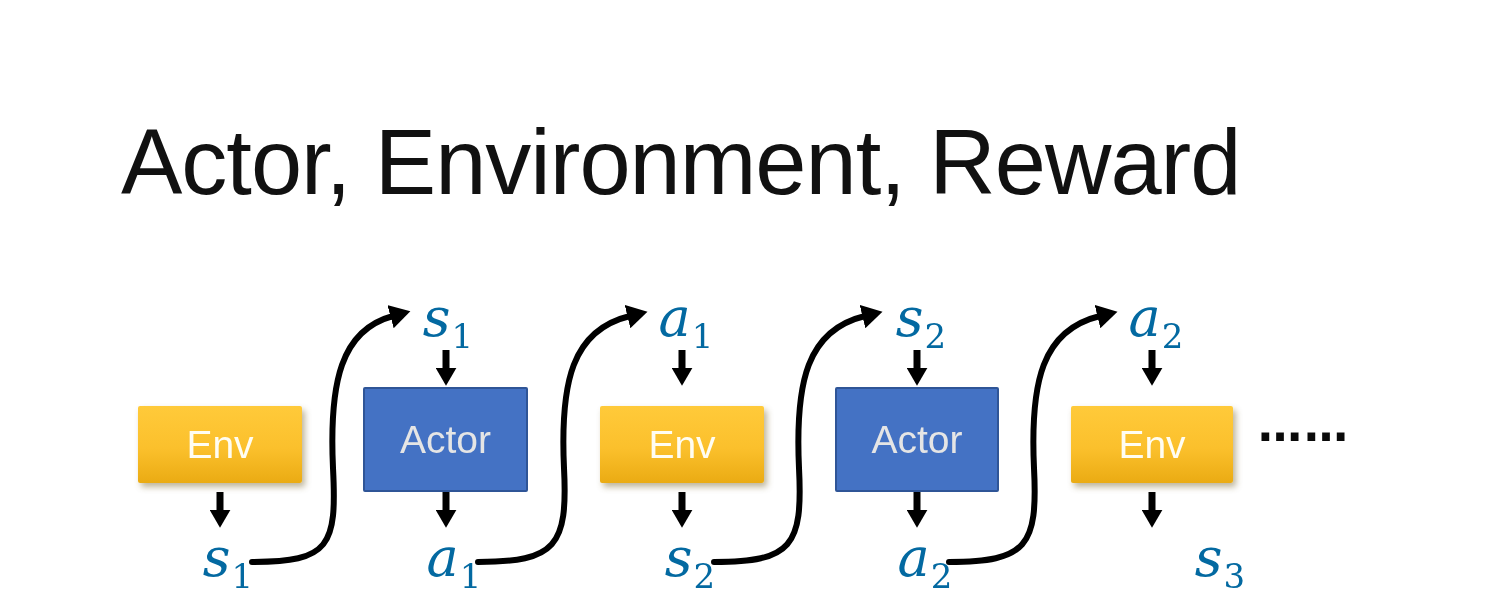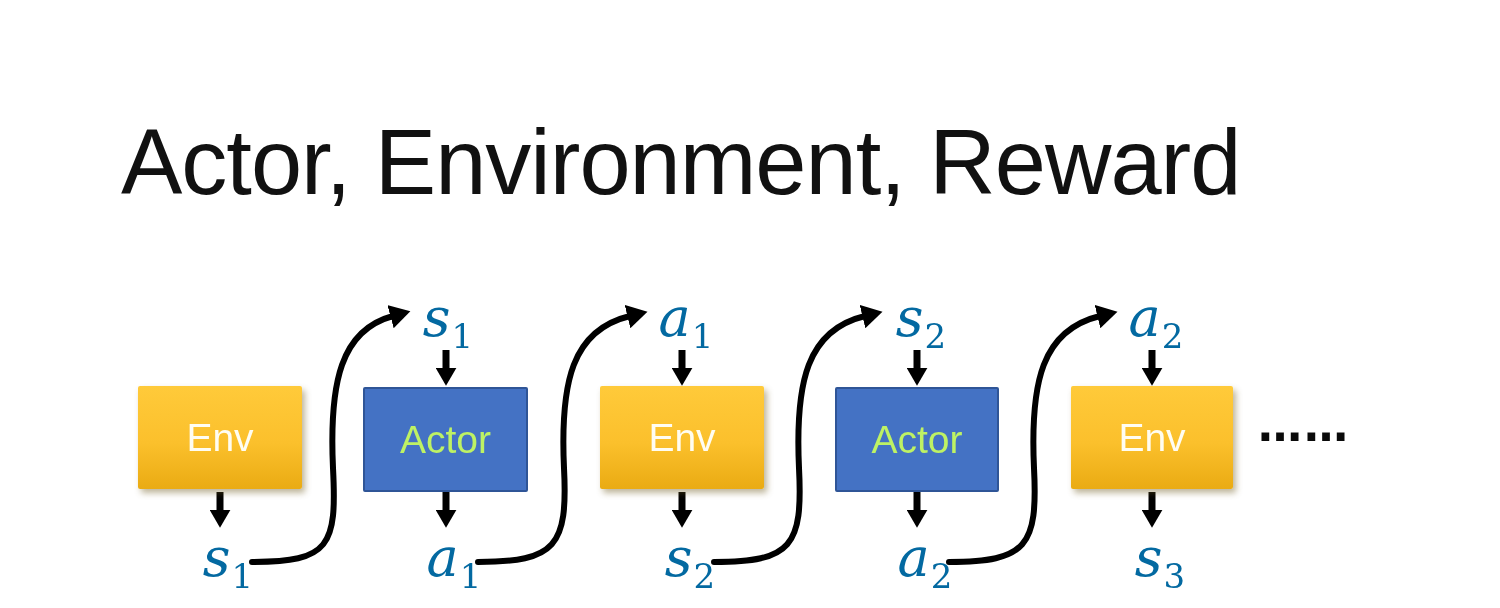--- a/index.html
+++ b/index.html
@@ -6,33 +6,33 @@
   .stage{
     position:relative;width:1500px;height:608px;background:#ffffff;
     overflow:hidden;font-family:"Liberation Sans",sans-serif;
   }
   .title{
     position:absolute;left:117px;top:106px;margin:4px;
     font-size:92px;font-weight:300;letter-spacing:-1px;color:#111;
     font-family:"Liberation Sans","DejaVu Sans",sans-serif;white-space:nowrap;
   }
   .box{
-    position:absolute;top:386px;height:103px;
+    position:absolute;top:406px;height:77px;
     display:flex;align-items:center;justify-content:center;
     font-size:39px;border-radius:2px;box-sizing:border-box;
   }
   .box.env{
     background:linear-gradient(180deg,var(--env_top,#FFCA3A) 0%,#FBC02C 55%,var(--env_bottom,#EAAB13) 100%);
     color:#FFFDF2;
     box-shadow:3px 4px 6px rgba(110,90,30,0.45);
   }
   .box.actor{
     background:var(--actor_fill,#4472C4);
     border:2px solid var(--actor_border,#2F5597);
-    color:#bef264;
+    color:#e5e5e5;
   }
   .arrows{position:absolute;left:0;top:0;}
   .mlabel{
     position:absolute;transform:translateX(-50%);
     font-family:"DejaVu Serif","Liberation Serif",serif;
     color:#0369a1;line-height:54px;height:54px;white-space:nowrap;
   }
   .mlabel .base{font-style:italic;font-size:54px;font-weight:400;}
   .mlabel .sub{
     display:inline-block;font-style:normal;font-size:34px;
@@ -112,19 +112,19 @@
   </span>
   <span class="mlabel" style="left:454px;top:531px;">
     <span class="base">a</span><span class="sub">1</span>
   </span>
   <span class="mlabel" style="left:690px;top:531px;">
     <span class="base">s</span><span class="sub">2</span>
   </span>
   <span class="mlabel" style="left:925px;top:531px;">
     <span class="base">a</span><span class="sub">2</span>
   </span>
-  <span class="mlabel" style="left:1160px;top:531px;">
+  <span class="mlabel" style="left:1220px;top:531px;">
     <span class="base">s</span><span class="sub">3</span>
   </span>
 
   <div class="ellipsis">……</div>
 
 </div>
 
 </body></html>

